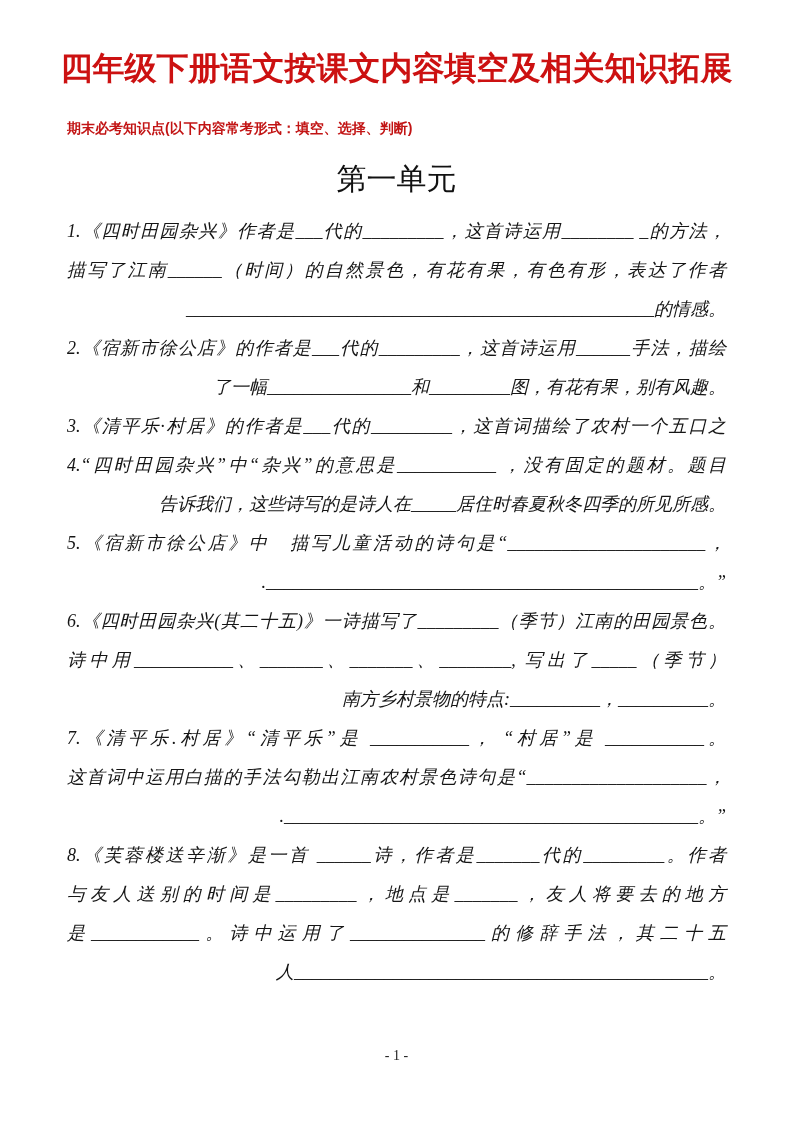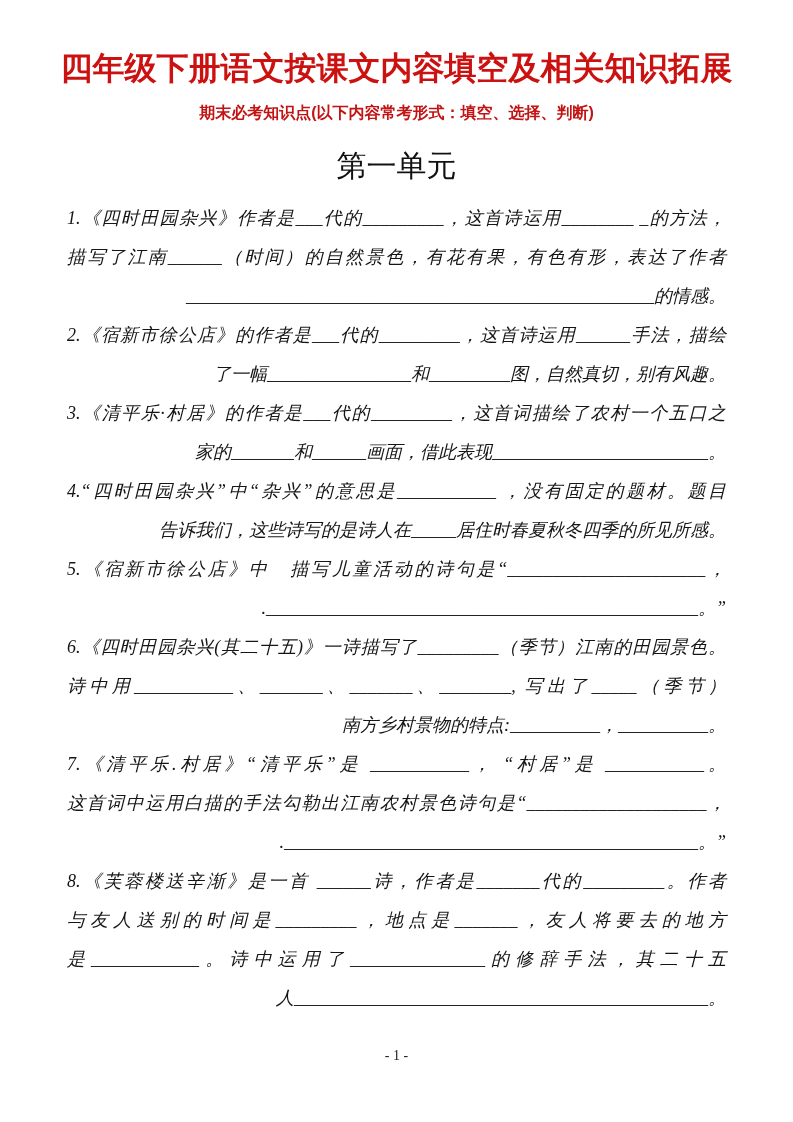--- a/index.html
+++ b/index.html
@@ -22,25 +22,24 @@
     line-height: 1.4;
     text-align: center;
     color: var(--title-red, #cc1111);
     letter-spacing: 0px;
     white-space: nowrap;
     margin: 0 -12px;
   }
   .doc-subtitle {
     font-family: "Liberation Sans", "DejaVu Sans", sans-serif;
     font-weight: bold;
-    font-size: 16px;
+    font-size: 14px;
     line-height: 1.3;
-    text-align: center;
     color: var(--subtitle-red, #c21414);
-    margin-top: 12px;
+    margin-top: 28px;
   }
   .section-heading {
     font-size: 30px;
     font-weight: normal;
     text-align: center;
     color: #111111;
     margin-top: 22px;
   }
   .items {
     margin-top: 12px;
@@ -76,25 +75,24 @@
   <h2 class="doc-subtitle">期末必考知识点(以下内容常考形式：填空、选择、判断)</h2>
   <h3 class="section-heading">第一单元</h3>
   <div class="items" id="items">
       <div class="item">
         <div class="line jl">1.《四时田园杂兴》作者是___代的_________，这首诗运用________ _的方法，</div>
         <div class="line jl">描写了江南______（时间）的自然景色，有花有果，有色有形，表达了作者</div>
         <div class="line">____________________________________________________的情感。</div>
       </div>
       <div class="item">
         <div class="line jl">2.《宿新市徐公店》的作者是___代的_________，这首诗运用______手法，描绘</div>
-        <div class="line">了一幅________________和_________图，自然真切，别有风趣。</div>
+        <div class="line">了一幅________________和_________图，有花有果，别有风趣。</div>
       </div>
       <div class="item">
         <div class="line jl">3.《清平乐·村居》的作者是___代的_________，这首词描绘了农村一个五口之</div>
-        <div class="line">家的_______和______画面，借此表现________________________。</div>
       </div>
       <div class="item">
         <div class="line jl">4.“四时田园杂兴”中“杂兴”的意思是___________ ，没有固定的题材。题目</div>
         <div class="line">告诉我们，这些诗写的是诗人在_____居住时春夏秋冬四季的所见所感。</div>
       </div>
       <div class="item">
         <div class="line jl">5.《宿新市徐公店》中　描写儿童活动的诗句是“______________________，</div>
         <div class="line">.________________________________________________。”</div>
       </div>
       <div class="item">

